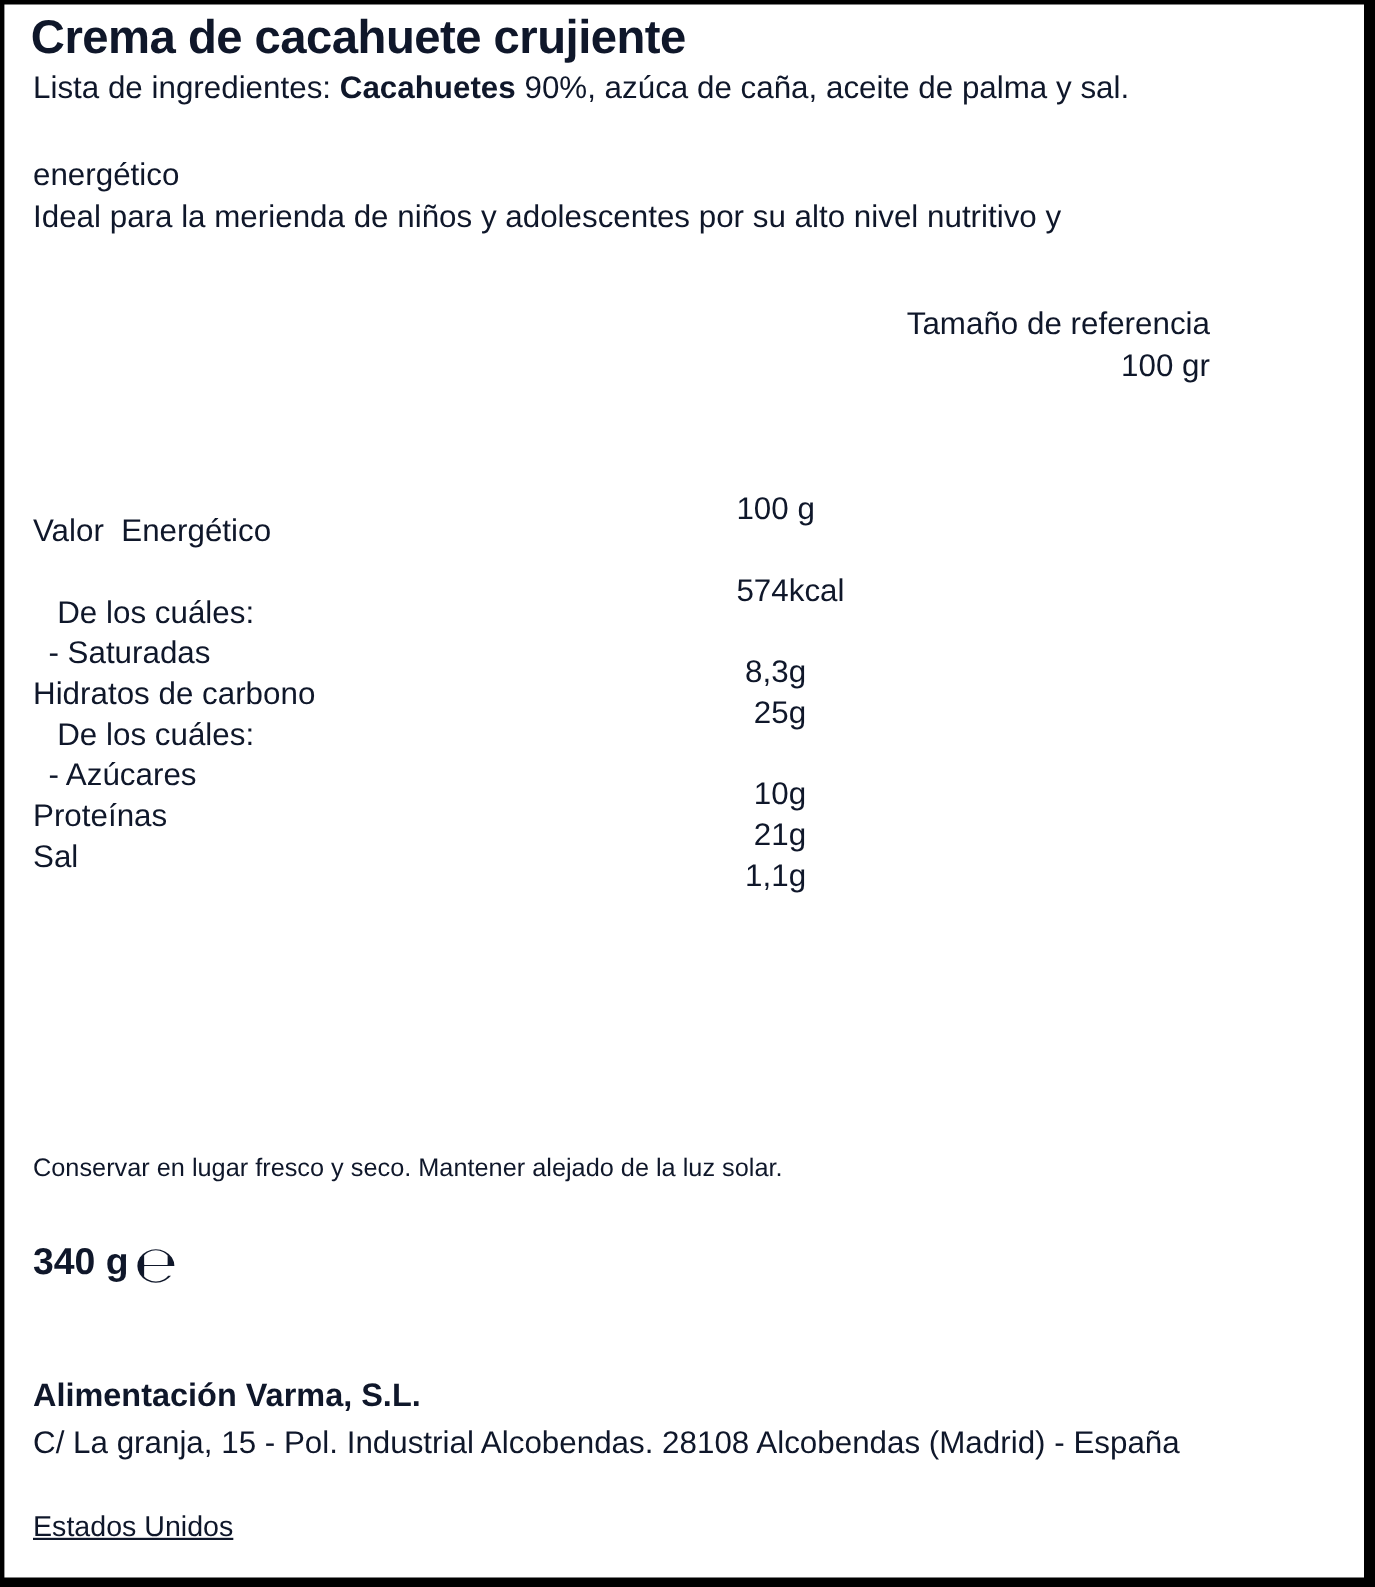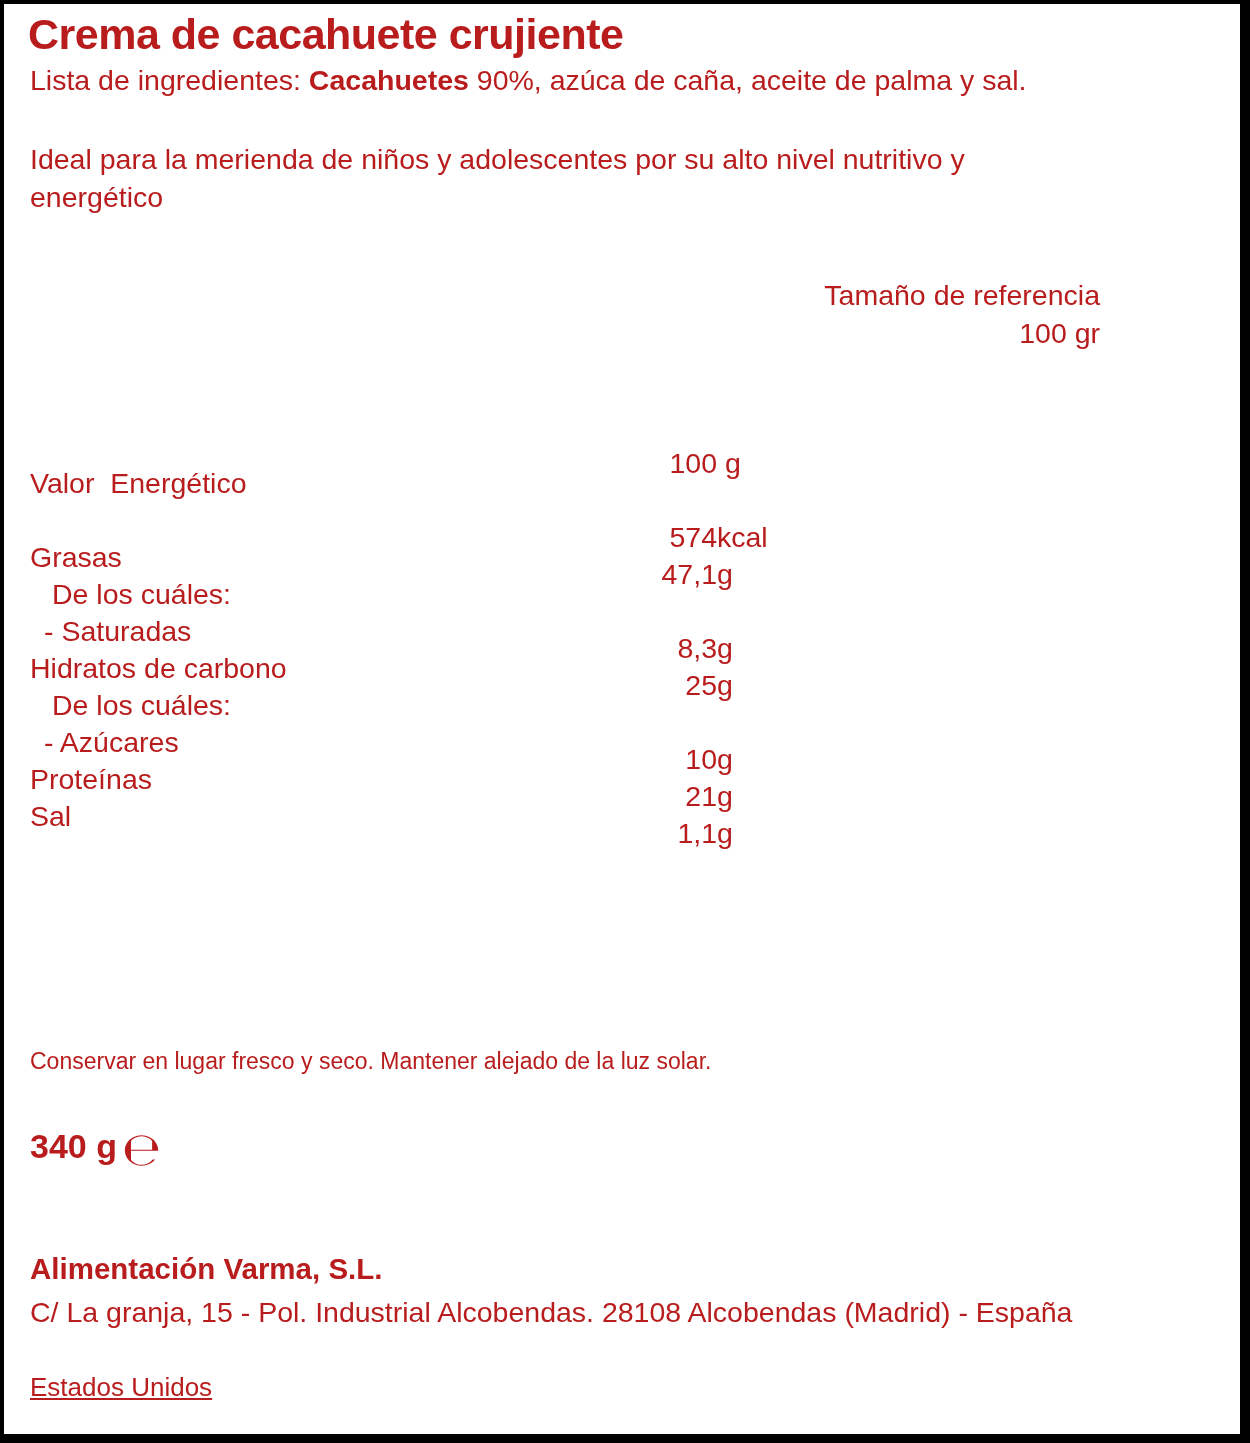--- a/index.html
+++ b/index.html
@@ -4,21 +4,21 @@
 <style>
   html,body{margin:0;padding:0;background:#ffffff;}
   .page{
     position:relative;
     width:1250px;height:1443px;
     box-sizing:border-box;
     background:#ffffff;
     border-style:solid;border-color:#000000;
     border-width:4px 10px 9px 4px;
     font-family:"Liberation Sans","DejaVu Sans",sans-serif;
-    color:#b91c1c;
+    color:#0f172a;
     overflow:hidden;
   }
   .abs{position:absolute;}
   .title{
     left:24px;top:6px;
     font-size:43px;font-weight:bold;letter-spacing:-0.5px;
     white-space:nowrap;
   }
   .ingredients{
     left:26px;top:60px;
@@ -86,22 +86,22 @@
 </head>
 <body>
 
 <div class="page">
 
   <div class="abs title">Crema de cacahuete crujiente</div>
 
   <div class="abs ingredients"><span>Lista de ingredientes: </span><b>Cacahuetes</b><span> 90%, azúca de caña, aceite de palma y sal.</span></div>
 
   <div class="abs description">
+    <span>energético</span>
     <span>Ideal para la merienda de niños y adolescentes por su alto nivel nutritivo y</span>
-    <span>energético</span>
   </div>
 
   <div class="abs reference">
     <span>Tamaño de referencia</span>
     <span>100 gr</span>
   </div>
 
   <div class="abs ntable">
 
     <div class="nrow">
@@ -110,24 +110,20 @@
 
     <div class="nrow">
       <span class="row-label">Valor  Energético</span>
     </div>
 
     <div class="nrow">
       <span class="row-label"></span>
       <span class="row-val"><span class="val-num">574</span><span class="val-unit">kcal</span></span>
     </div>
 
-    <div class="nrow">
-      <span class="row-label">Grasas</span>
-      <span class="row-val"><span class="val-num">47,1</span><span class="val-unit">g</span></span>
-    </div>
 
     <div class="nrow">
       <span class="row-label ind-a">De los cuáles:</span>
     </div>
 
     <div class="nrow">
       <span class="row-label ind-b">- Saturadas</span>
       <span class="row-val"><span class="val-num">8,3</span><span class="val-unit">g</span></span>
     </div>
 

